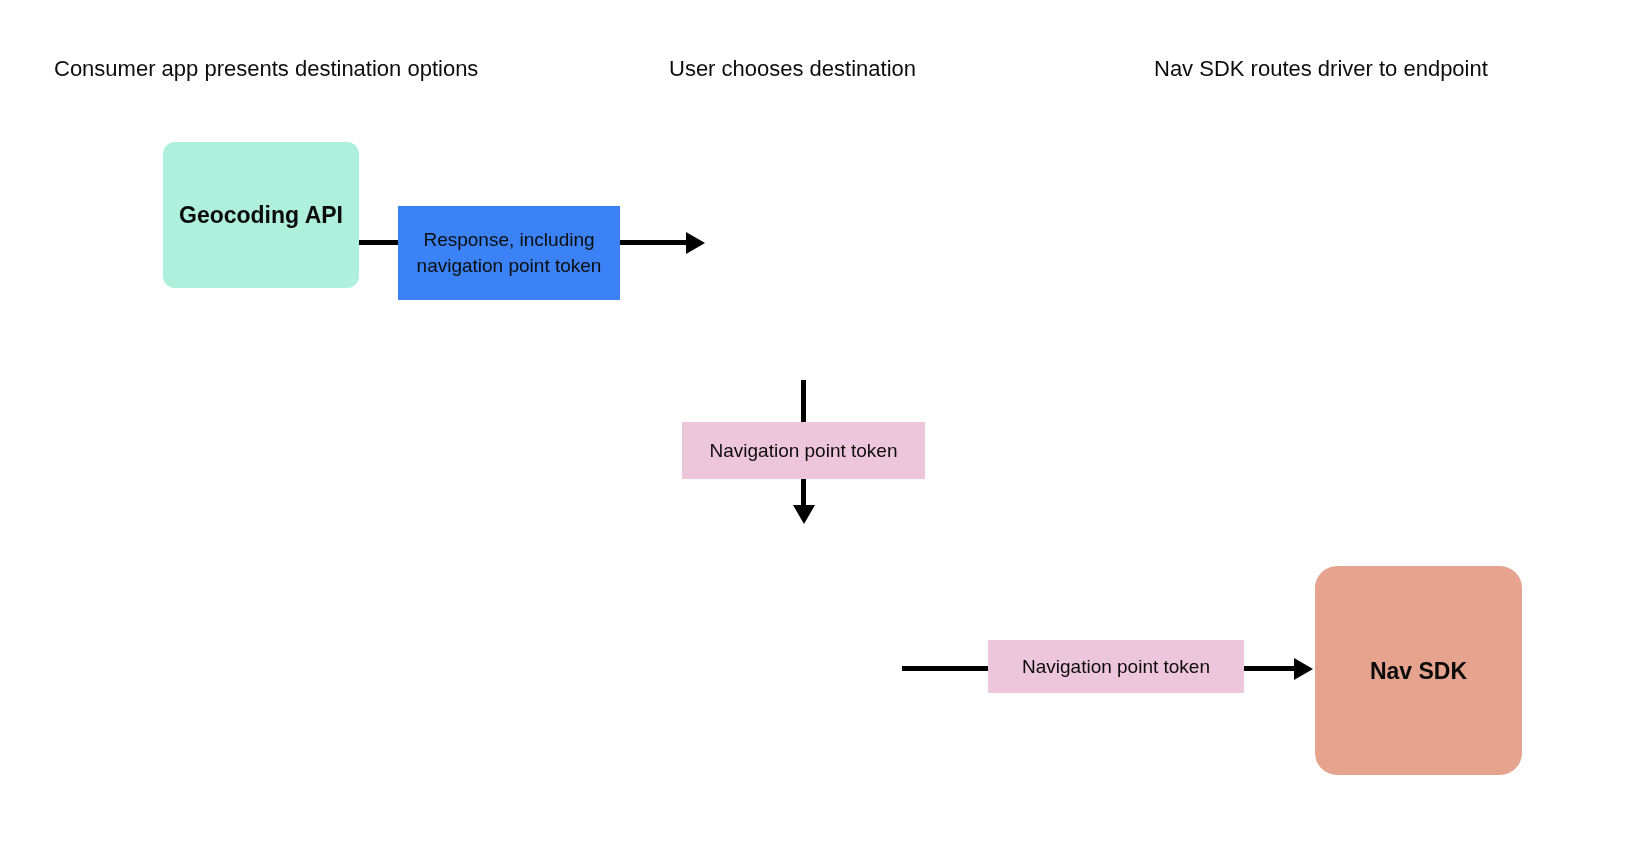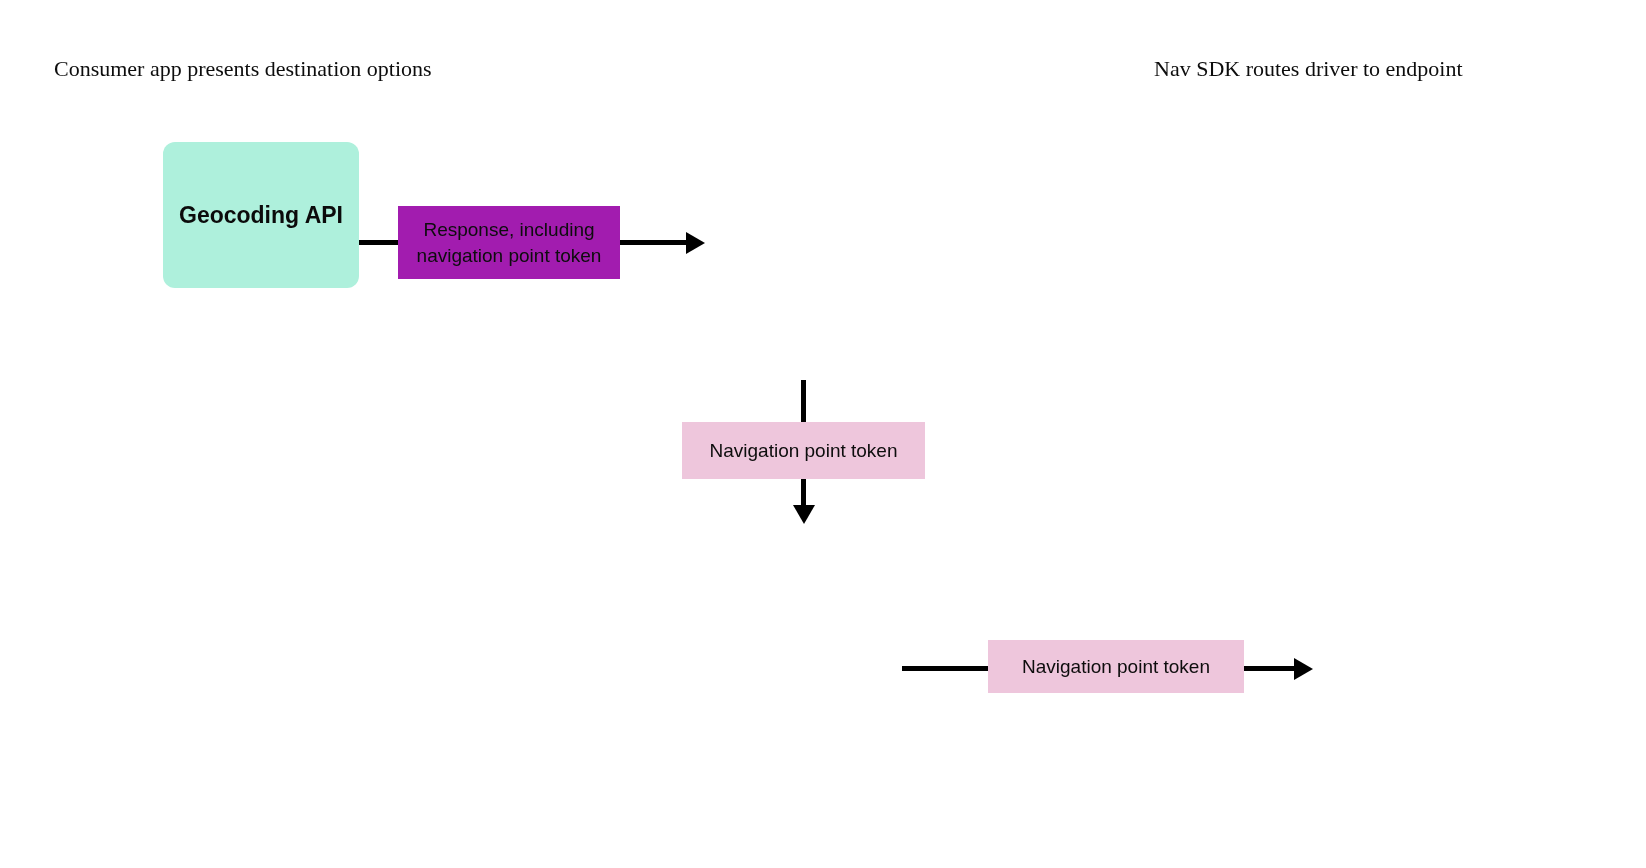--- a/index.html
+++ b/index.html
@@ -18,21 +18,20 @@
     background: #ffffff;
     overflow: hidden;
   }
   .col-header {
     position: absolute;
     font-size: 22px;
     line-height: 26px;
     color: #0d0d0d;
     white-space: nowrap;
     font-weight: 400;
-    font-family: Liberation Serif, serif;
   }
   .node {
     position: absolute;
     display: flex;
     align-items: center;
     justify-content: center;
     box-sizing: border-box;
     text-align: center;
   }
   .node-label {
@@ -83,30 +82,31 @@
     border-top: 19px solid #000000;
   }
 </style>
 </head>
 <body>
 
 <div id="canvas">
 
   <div class="col-header" style="left:54px; top:56px;">Consumer app presents destination options</div>
 
+  <div class="col-header" style="left:669px; top:56px;">User chooses destination</div>
 
   <div class="col-header" style="left:1154px; top:56px;">Nav SDK routes driver to endpoint</div>
 
   <div class="node" style="left:163px; top:142px; width:196px; height:146px; background:#aef0dc; border-radius:12px;">
     <span class="node-label">Geocoding API</span>
   </div>
 
   <div class="edge-line-h" style="left:359px; top:240px; width:42px;"></div>
 
-  <div class="edge-label" style="left:398px; top:206px; width:222px; height:73px; background:#a21caf;">
+  <div class="edge-label" style="left:398px; top:206px; width:222px; height:94px; background:#3b82f6;">
     <span class="edge-label-text">Response, including navigation point token</span>
   </div>
 
   <div class="edge-line-h" style="left:620px; top:240px; width:68px;"></div>
 
   <div class="arrow-right" style="left:686px; top:232px;"></div>
 
 
   <div class="edge-line-v" style="left:801px; top:380px; height:44px;"></div>
 
@@ -122,14 +122,17 @@
   <div class="edge-line-h" style="left:902px; top:666px; width:88px;"></div>
 
   <div class="edge-label" style="left:988px; top:640px; width:256px; height:53px; background:#eec6dc;">
     <span class="edge-label-text">Navigation point token</span>
   </div>
 
   <div class="edge-line-h" style="left:1244px; top:666px; width:52px;"></div>
 
   <div class="arrow-right" style="left:1294px; top:658px;"></div>
 
+  <div class="node" style="left:1315px; top:566px; width:207px; height:209px; background:#e6a48f; border-radius:22px;">
+    <span class="node-label">Nav SDK</span>
+  </div>
 
 </div>
 
 </body></html>

